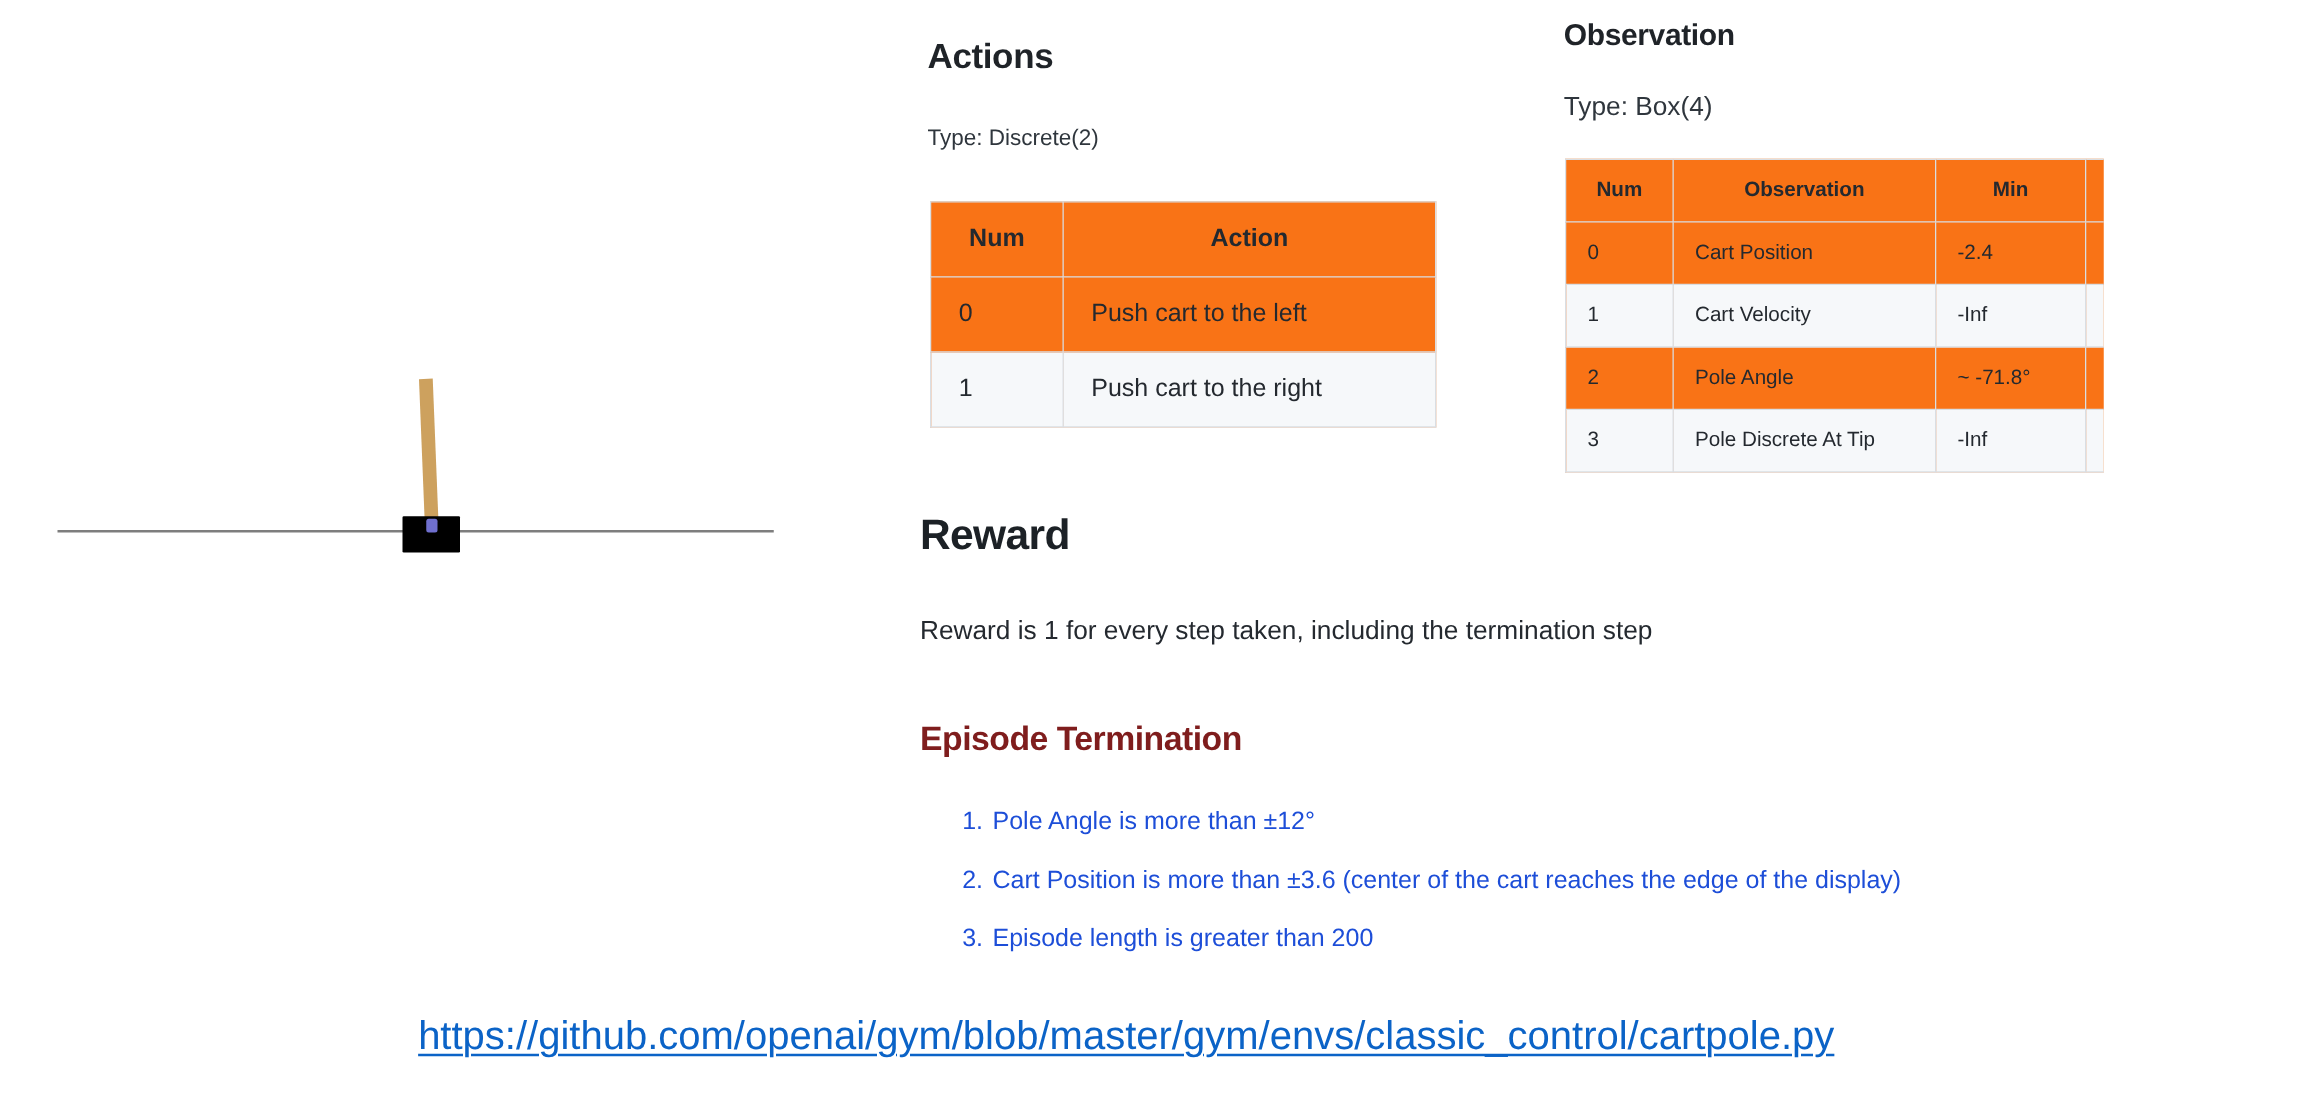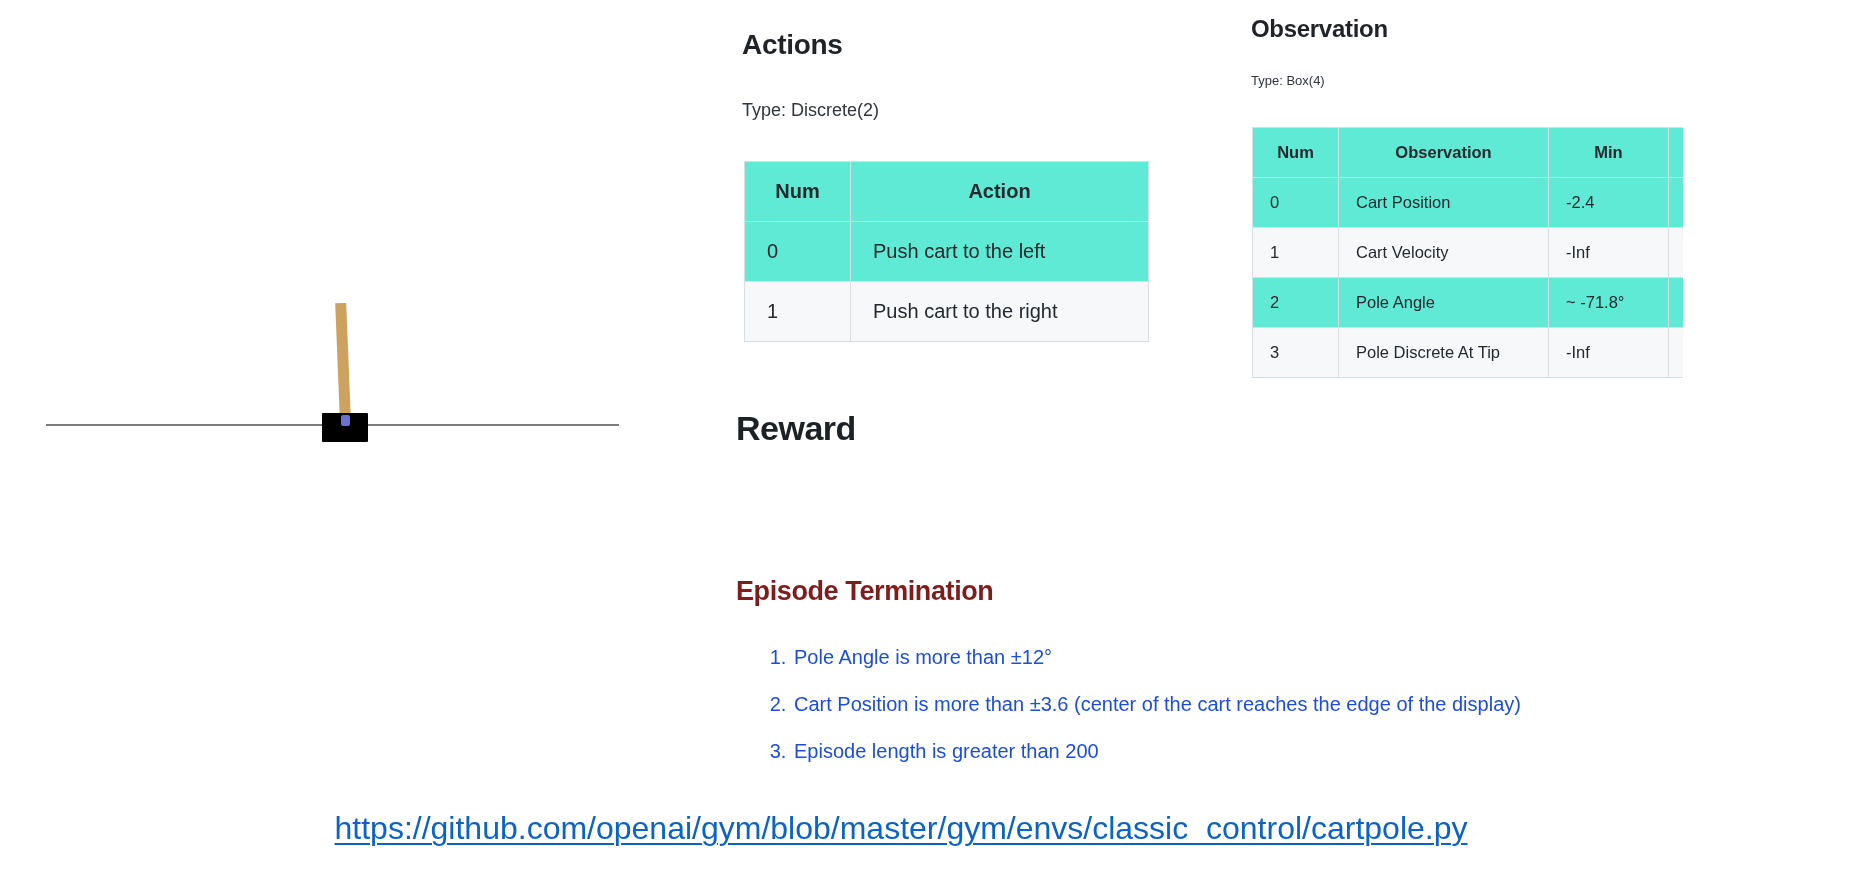--- a/index.html
+++ b/index.html
@@ -45,21 +45,21 @@
     position: absolute; left: 742px; top: 100px;
     font-size: 18px; color: #2f363d; line-height: 1.2;
   }
   .h-observation {
     position: absolute; left: 1251px; top: 16px;
     font-size: 24px; font-weight: bold; letter-spacing: -0.3px; color: #1f2328;
     line-height: 1.1;
   }
   .t-observation-type {
     position: absolute; left: 1251px; top: 73px;
-    font-size: 13px; color: #2f363d; line-height: 1.2;
+    font-size: 21px; color: #2f363d; line-height: 1.2;
   }
   .h-reward {
     position: absolute; left: 736px; top: 410px;
     font-size: 34px; font-weight: bold; letter-spacing: -0.5px; color: #1c2126;
     line-height: 1.1;
   }
   .t-reward {
     position: absolute; left: 736px; top: 491px;
     font-size: 21px; color: #24292f; line-height: 1.3;
   }
@@ -71,21 +71,21 @@
   .episode-list {
     position: absolute; left: 736px; top: 644px;
     font-size: 20px; color: #1d4ed8;
     padding-left: 56px; list-style: decimal;
   }
   .episode-list li {
     line-height: 27px; margin-bottom: 20px; padding-left: 2px;
   }
 
   
-  table { border-collapse: collapse; background: #5eead4; table-layout: fixed; }
+  table { border-collapse: collapse; background: #f97316; table-layout: fixed; }
   th, td { border: 1px solid #d9dee3; color: #24292f; }
   th { font-weight: bold; text-align: center; }
   tr.stripe td { background: #f6f8fa; }
 
   .actions-table {
     position: absolute; left: 744px; top: 161px; width: 404px;
     font-size: 20px;
   }
   .actions-table th { height: 60px; }
   .actions-table td { height: 60px; text-align: left; padding-left: 22px; }
@@ -190,20 +190,21 @@
       <tr class="stripe">
         <td>3</td>
         <td>Pole Discrete At Tip</td>
         <td>-Inf</td>
         <td>Inf</td>
       </tr>
     </tbody>
   </table>
 
   <div class="h-reward">Reward</div>
+  <div class="t-reward">Reward is 1 for every step taken, including the termination step</div>
 
   <div class="h-episode">Episode Termination</div>
   <ol class="episode-list">
     <li>Pole Angle is more than ±12°</li>
     <li>Cart Position is more than ±3.6 (center of the cart reaches the edge of the display)</li>
     <li>Episode length is greater than 200</li>
   </ol>
 
   <a class="gh-link" href="#">https://github.com/openai/gym/blob/master/gym/envs/classic_control/cartpole.py</a>
 

